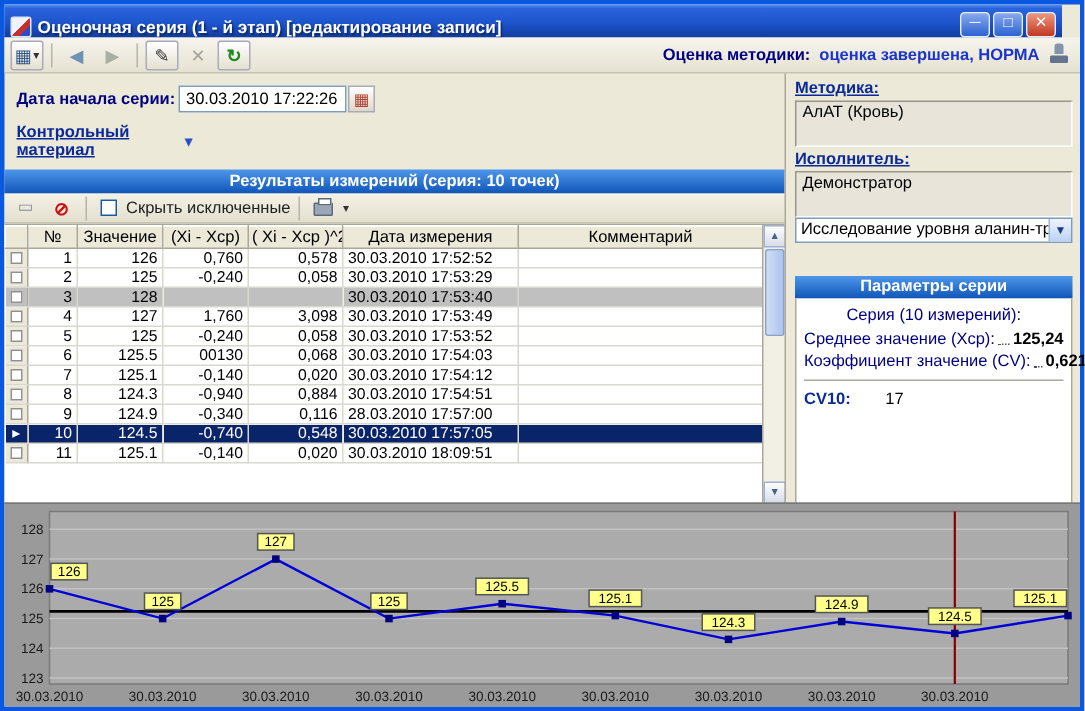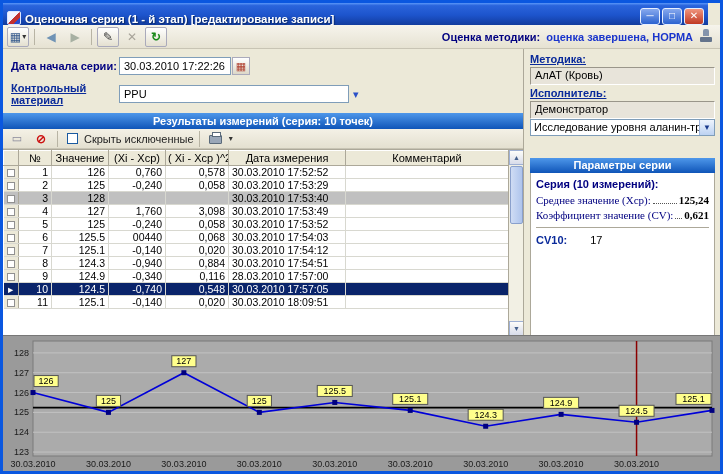--- a/index.html
+++ b/index.html
@@ -113,31 +113,31 @@
     background:#F2F0E4; border-left:1px solid #ACA899; }
   .sb-btn { width:15px; height:15px; background:linear-gradient(#fdfdfa,#d8dcea); border:1px solid #9eb0d4;
     color:#44608c; font-size:7px; text-align:center; line-height:13px; }
   .sb-btn.down { position:absolute; bottom:0; }
   .sb-thumb { position:absolute; top:16px; left:1px; width:13px; height:58px;
     background:linear-gradient(90deg,#cfdcf4,#aec4ec); border:1px solid #8aa0cc; border-radius:2px; }
   
   .right { position:absolute; left:520px; top:46px; width:197px; height:286px;
     border-left:1px solid #ACA899; padding:2px 5px 0 6px; }
   .fld-label { color:#0a2a9a; font-weight:bold; text-decoration:underline; margin:2px 0 2px; }
-  .fld-box { height:18px; border:1px solid; border-color:#9a968a #fff #fff #9a968a;
+  .fld-box { height:31px; border:1px solid; border-color:#9a968a #fff #fff #9a968a;
     background:#E8E4DA; padding:1px 4px; line-height:13px; overflow:hidden; white-space:nowrap; }
   .combo { display:flex; border:1px solid #7F9DB9; background:#fff; height:17px; }
   .combo-text { flex:1; padding:1px 3px; line-height:13px; overflow:hidden; white-space:nowrap; }
   .combo-arrow { width:15px; background:linear-gradient(#eef4fd,#bcd2f2); border-left:1px solid #9EB6DD;
     color:#1a3a8c; font-size:8px; text-align:center; line-height:15px; }
   .params-header { margin-top:22px; height:15px; background:linear-gradient(180deg,#4e97ea,#0F55B8);
     color:#fff; font-weight:bold; text-align:center; line-height:15px; }
   .params-body { background:#fff; border:1px solid #ACA899; border-top:none; padding:5px 5px; height:163px; }
-  .series-label { color:#000080; font-weight:bold; margin-bottom:4px; }
-  .stat-row { display:flex; align-items:flex-end; margin-bottom:3px;font-family:Liberation Serif, serif; }
+  .series-label { color:#000080; font-weight:normal; margin-bottom:4px;text-align:center; }
+  .stat-row { display:flex; align-items:flex-end; margin-bottom:3px; }
   .stat-label { color:#000080; white-space:nowrap; }
   .leader { flex:1; border-bottom:1px dotted #555; margin:0 2px 2px; min-width:6px; }
   .stat-value { font-weight:bold; color:#000; white-space:nowrap; }
   .params-divider { border:none; border-top:1px solid #ACA899; margin:6px 0; }
   .cv10-row { display:flex; gap:0; }
   .cv10-label { color:#0a2a9a; font-weight:bold; }
   .cv10-value { color:#000;margin-left:23px; }
   
   .chart { position:absolute; left:0; top:332px; width:717px; height:136px; background:#9a9a9a;
     border-top:1px solid #777; }
@@ -198,21 +198,20 @@
     <div class="form-row" style="left:8px; top:8px;">
       <span class="lnk-label" style="width:108px;">Дата начала серии:</span>
       <input class="txt" style="width: 112px;" value="30.03.2010 17:22:26">
       <span class="cal-btn">
         <span class="g-cal">▦</span>
       </span>
     </div>
 
     <div class="form-row" style="left:8px; top:33px;">
       <span class="lnk-label u" style="width:108px;">Контрольный материал</span>
-      <input class="txt" style="width: 230px;" value="PPU">
       <span class="combo-chevron">▾</span>
     </div>
 
     <div class="results-header">Результаты измерений (серия: 10 точек)</div>
 
     <div class="mini-toolbar">
       <span class="tb-btn" style="height:17px">
         <span class="glyph g-add">▭</span>
       </span>
       <span class="tb-btn" style="height:17px">
@@ -293,21 +292,21 @@
     <td class="c-val">125</td>
     <td class="c-val">-0,240</td>
     <td class="c-val">0,058</td>
     <td class="c-date">30.03.2010 17:53:52</td>
     <td class="c-comment"></td>
   </tr>
             <tr>
     <td class="c-ind"><span class="rowbox"></span></td>
     <td class="c-num">6</td>
     <td class="c-val">125.5</td>
-    <td class="c-val">00440</td>
+    <td class="c-val">00130</td>
     <td class="c-val">0,068</td>
     <td class="c-date">30.03.2010 17:54:03</td>
     <td class="c-comment"></td>
   </tr>
             <tr>
     <td class="c-ind"><span class="rowbox"></span></td>
     <td class="c-num">7</td>
     <td class="c-val">125.1</td>
     <td class="c-val">-0,140</td>
     <td class="c-val">0,020</td>

